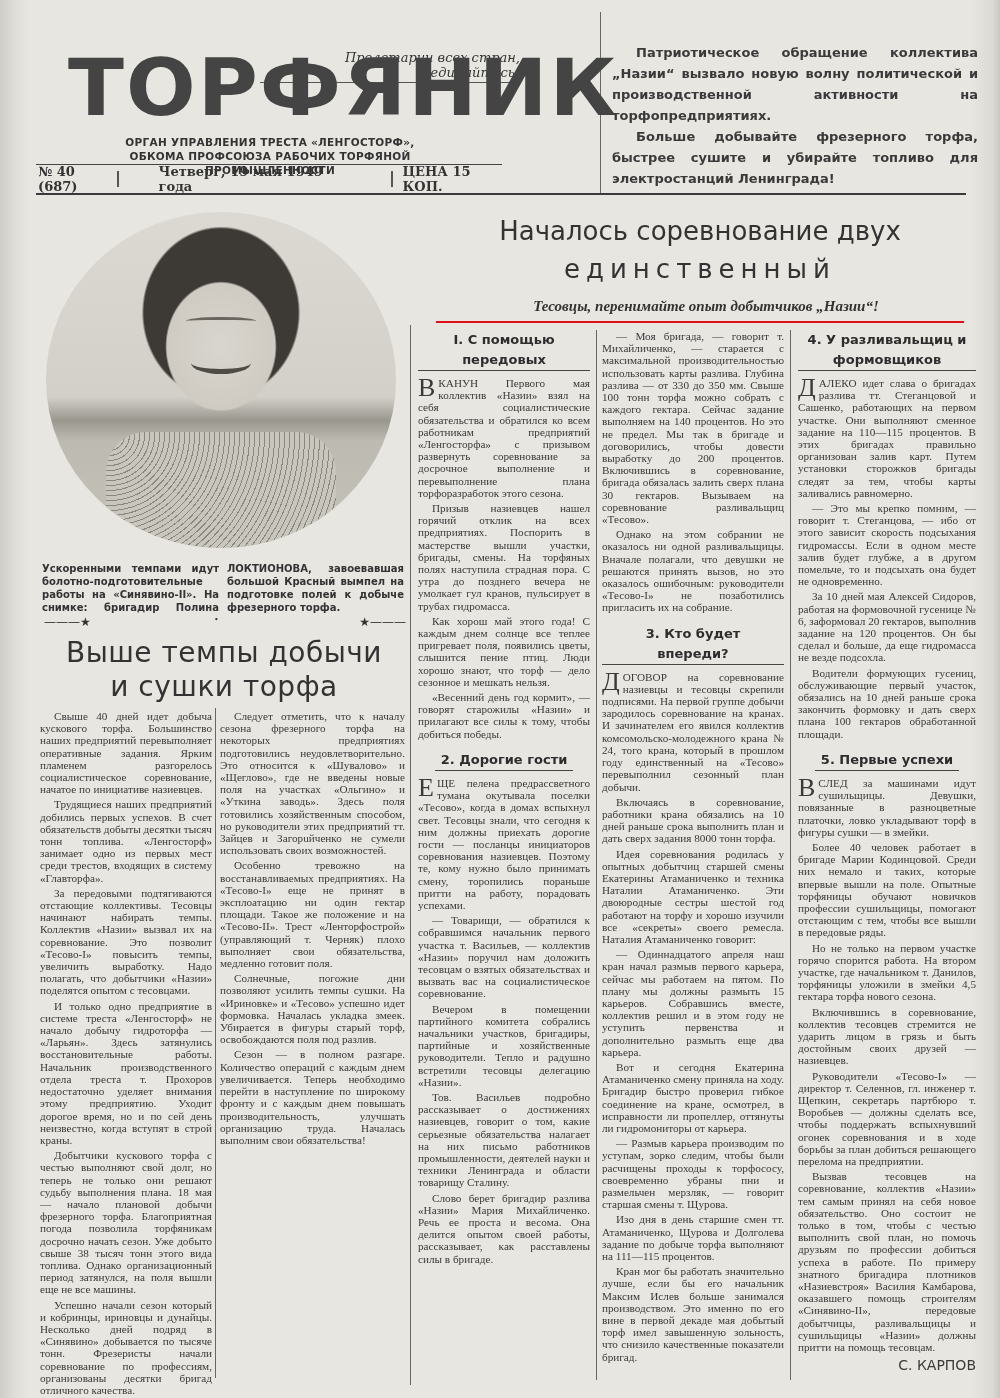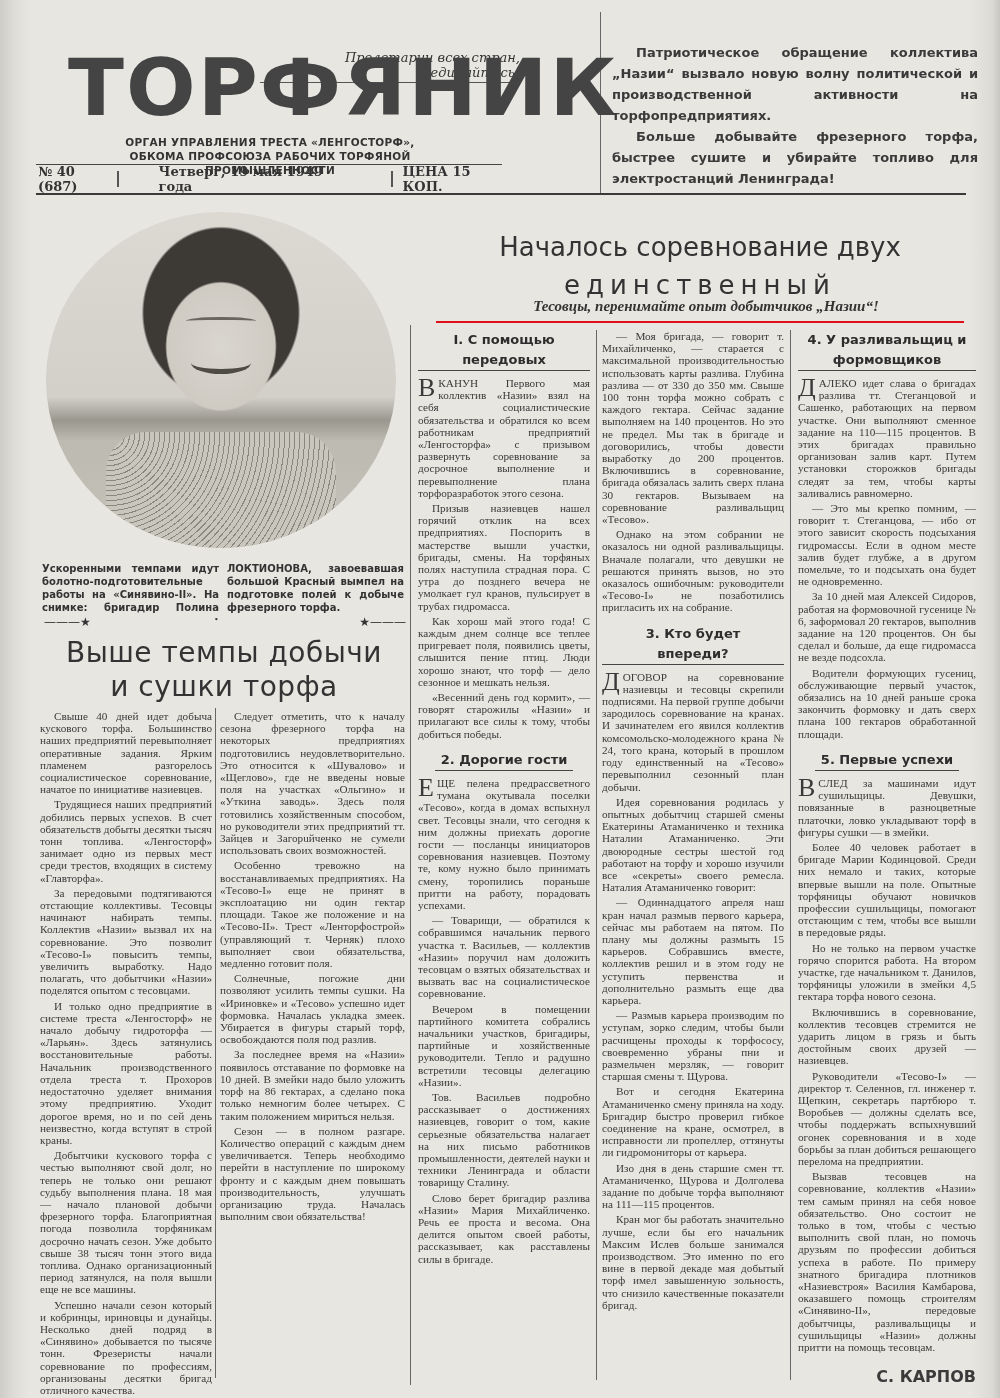--- a/index.html
+++ b/index.html
@@ -94,40 +94,40 @@
   .col-l2 { left: 220px; top: 710px; width: 185px; }
   .vsep { border-left: 1px solid #666; }
   .vs1 { left: 215px; top: 708px; height: 670px; }
   .vs2 { left: 410px; top: 325px; height: 1060px; }
   .vs3 { left: 596px; top: 330px; height: 1050px; }
   .vs4 { left: 790px; top: 330px; height: 1050px; }
 
   .main-head {
     left: 420px; top: 212px; width: 560px;
     font-family: "DejaVu Sans", sans-serif; font-size: 26px; line-height: 38px;
-    text-align: center; color: #333; margin-top: 16px;
+    text-align: center; color: #333;
   }
   .main-head .l2 { letter-spacing: 6px; }
   .subhead {
     left: 436px; top: 298px; width: 540px;
     font-family: Liberation Serif, serif; font-style: italic; font-weight: bold;
     font-size: 15px; color: #333; text-align: center;
   }
   .red-line { left: 436px; top: 321px; width: 528px; border-top: 2.5px solid #e0101a; }
 
   .sec-head {
     font-family: "DejaVu Sans", sans-serif; font-weight: bold; font-size: 13px;
     line-height: 20px; text-align: center; color: #2d2d2d; margin-bottom: 6px;
   }
   .sec-head span { display: inline-block; border-bottom: 1px solid #444; padding: 0 6px; }
   .dropcap { float: left; font-size: 26px; line-height: 22px; margin-right: 3px; font-family: "Liberation Serif", serif; }
   .col-m1 { left: 418px; top: 330px; width: 172px; }
   .col-m2 { left: 602px; top: 330px; width: 182px; }
   .col-m3 { left: 798px; top: 330px; width: 178px; }
-  .author { text-align: right; font-family: "DejaVu Sans", sans-serif; font-weight: bold; font-size: 16px; margin-top: 18px; }
+  .author { text-align: right; font-family: "DejaVu Sans", sans-serif; font-weight: normal; font-size: 14px; margin-top: 6px; }
 </style>
 </head>
 <body>
 
 <div class="page">
 
   <div class="abs vsep vline-top"></div>
   <div class="abs slogan">Пролетарии всех стран, соединяйтесь!</div>
   <div class="abs title">ТОРФЯНИК</div>
   <div class="abs organ">ОРГАН УПРАВЛЕНИЯ ТРЕСТА «ЛЕНГОСТОРФ», ОБКОМА ПРОФСОЮЗА РАБОЧИХ ТОРФЯНОЙ ПРОМЫШЛЕННОСТИ</div>
@@ -171,21 +171,20 @@
     <p>Трудящиеся наших предприятий добились первых успехов. В счет обязательств добыты десятки тысяч тонн топлива. «Ленгосторф» занимает одно из первых мест среди трестов, входящих в систему «Главторфа».</p>
     <p>За передовыми подтягиваются отстающие коллективы. Тесовцы начинают набирать темпы. Коллектив «Назии» вызвал их на соревнование. Это позволит «Тесово-I» повысить темпы, увеличить выработку. Надо полагать, что добытчики «Назии» поделятся опытом с тесовцами.</p>
     <p>И только одно предприятие в системе треста «Ленгосторф» не начало добычу гидроторфа — «Ларьян». Здесь затянулись восстановительные работы. Начальник производственного отдела треста т. Прохоров недостаточно уделяет внимания этому предприятию. Уходит дорогое время, но и по сей день неизвестно, когда вступят в строй краны.</p>
     <p>Добытчики кускового торфа с честью выполняют свой долг, но теперь не только они решают судьбу выполнения плана. 18 мая — начало плановой добычи фрезерного торфа. Благоприятная погода позволила торфяникам досрочно начать сезон. Уже добыто свыше 38 тысяч тонн этого вида топлива. Однако организационный период затянулся, на поля вышли еще не все машины.</p>
     <p>Успешно начали сезон который и кобринцы, ириновцы и дунайцы. Несколько дней подряд в «Синявино» добывается по тысяче тонн. Фрезеристы начали соревнование по профессиям, организованы десятки бригад отличного качества.</p>
   </div>
   <div class="abs col col-l2">
     <p>Следует отметить, что к началу сезона фрезерного торфа на некоторых предприятиях подготовились неудовлетворительно. Это относится к «Шувалово» и «Щеглово», где не введены новые поля на участках «Ольгино» и «Уткина заводь». Здесь поля готовились хозяйственным способом, но руководители этих предприятий тт. Зайцев и Загорuйченко не сумели использовать своих возможностей.</p>
     <p>Особенно тревожно на восстанавливаемых предприятиях. На «Тесово-I» еще не принят в эксплоатацию ни один гектар площади. Такое же положение и на «Тесово-II». Трест «Ленторфострой» (управляющий т. Черняк) плохо выполняет свои обязательства, медленно готовит поля.</p>
     <p>Солнечные, погожие дни позволяют усилить темпы сушки. На «Ириновке» и «Тесово» успешно идет формовка. Началась укладка змеек. Убирается в фигуры старый торф, освобождаются поля под разлив.</p>
-    <p>За последнее время на «Назии» появилось отставание по формовке на 10 дней. В змейки надо было уложить торф на 86 гектарах, а сделано пока только немногим более четырех. С таким положением мириться нельзя.</p>
     <p>Сезон — в полном разгаре. Количество операций с каждым днем увеличивается. Теперь необходимо перейти в наступление по широкому фронту и с каждым днем повышать производительность, улучшать организацию труда. Началась выполним свои обязательства!</p>
   </div>
 
   <div class="abs vsep vs2"></div>
 
   <div class="abs main-head">
     <div>Началось соревнование двух</div>
     <div class="l2">единственный</div>
   </div>
   <div class="abs subhead">Тесовцы, перенимайте опыт добытчиков „Назии“!</div>
@@ -206,24 +205,25 @@
     <p>Вечером в помещении партийного комитета собрались начальники участков, бригадиры, партийные и хозяйственные руководители. Тепло и радушно встретили тесовцы делегацию «Назии».</p>
     <p>Тов. Васильев подробно рассказывает о достижениях назиевцев, говорит о том, какие серьезные обязательства налагает на них письмо работников промышленности, деятелей науки и техники Ленинграда и области товарищу Сталину.</p>
     <p>Слово берет бригадир разлива «Назии» Мария Михайличенко. Речь ее проста и весома. Она делится опытом своей работы, рассказывает, как расставлены силы в бригаде.</p>
   </div>
 
   <div class="abs col col-m2">
     <p>— Моя бригада, — говорит т. Михайличенко, — старается с максимальной производительностью использовать карты разлива. Глубина разлива — от 330 до 350 мм. Свыше 100 тонн торфа можно собрать с каждого гектара. Сейчас задание выполняем на 140 процентов. Но это не предел. Мы так в бригаде и договорились, чтобы довести выработку до 200 процентов. Включившись в соревнование, бригада обязалась залить сверх плана 30 гектаров. Вызываем на соревнование разливальщиц «Тесово».</p>
     <p>Однако на этом собрании не оказалось ни одной разливальщицы. Вначале полагали, что девушки не решаются принять вызов, но это оказалось ошибочным: руководители «Тесово-I» не позаботились пригласить их на собрание.</p>
     <div class="sec-head" style="margin-top:10px"><span>3. Кто будет впереди?</span></div>
     <p style="text-indent:0"><span class="dropcap">Д</span><span>ОГОВОР на соревнование назиевцы и тесовцы скрепили подписями. На первой группе добычи зародилось соревнование на кранах. И зачинателем его явился коллектив комсомольско-молодежного крана № 24, того крана, который в прошлом году единственный на «Тесово» перевыполнил сезонный план добычи.</span></p>
+    <p>Включаясь в соревнование, работники крана обязались на 10 дней раньше срока выполнить план и дать сверх задания 8000 тонн торфа.</p>
     <p>Идея соревнования родилась у опытных добытчиц старшей смены Екатерины Атаманиченко и техника Наталии Атаманиченко. Эти двоюродные сестры шестой год работают на торфу и хорошо изучили все «секреты» своего ремесла. Наталия Атаманиченко говорит:</p>
     <p>— Одиннадцатого апреля наш кран начал размыв первого карьера, сейчас мы работаем на пятом. По плану мы должны размыть 15 карьеров. Собравшись вместе, коллектив решил и в этом году не уступить первенства и дополнительно размыть еще два карьера.</p>
+    <p>Вот и сегодня Екатерина Атаманиченко смену приняла на ходу. Бригадир быстро проверил гибкое соединение на кране, осмотрел, в исправности ли пропеллер, оттянуты ли гидромониторы от карьера.</p>
     <p>— Размыв карьера производим по уступам, зорко следим, чтобы были расчищены проходы к торфососу, своевременно убраны пни и размельчен мерзляк, — говорит старшая смены т. Щурова.</p>
-    <p>Вот и сегодня Екатерина Атаманиченко смену приняла на ходу. Бригадир быстро проверил гибкое соединение на кране, осмотрел, в исправности ли пропеллер, оттянуты ли гидромониторы от карьера.</p>
     <p>Изо дня в день старшие смен тт. Атаманиченко, Щурова и Долголева задание по добыче торфа выполняют на 111—115 процентов.</p>
     <p>Кран мог бы работать значительно лучше, если бы его начальник Максим Ислев больше занимался производством. Это именно по его вине в первой декаде мая добытый торф имел завышенную зольность, что снизило качественные показатели бригад.</p>
   </div>
 
   <div class="abs col col-m3">
     <div class="sec-head"><span>4. У разливальщиц и формовщиков</span></div>
     <p style="text-indent:0"><span class="dropcap">Д</span><span>АЛЕКО идет слава о бригадах разлива тт. Стеганцовой и Сашенко, работающих на первом участке. Они выполняют сменное задание на 110—115 процентов. В этих бригадах правильно организован залив карт. Путем установки сторожков бригады следят за тем, чтобы карты заливались равномерно.</span></p>
     <p>— Это мы крепко помним, — говорит т. Стеганцова, — ибо от этого зависит скорость подсыхания гидромассы. Если в одном месте залив будет глубже, а в другом помельче, то и подсыхать она будет не одновременно.</p>
     <p>За 10 дней мая Алексей Сидоров, работая на формовочной гусенице № 6, заформовал 20 гектаров, выполнив задание на 120 процентов. Он бы сделал и больше, да еще гидромасса не везде подсохла.</p>
     <p>Водители формующих гусениц, обслуживающие первый участок, обязались на 10 дней раньше срока закончить формовку и дать сверх плана 100 гектаров обработанной площади.</p>

